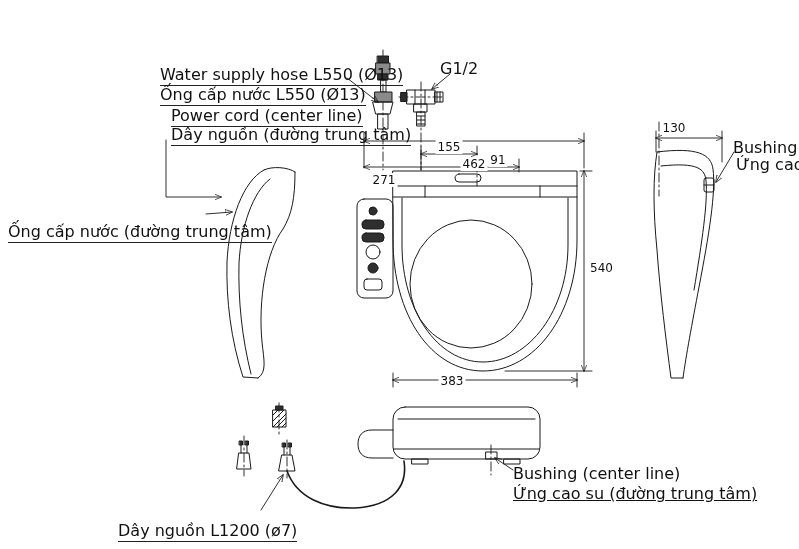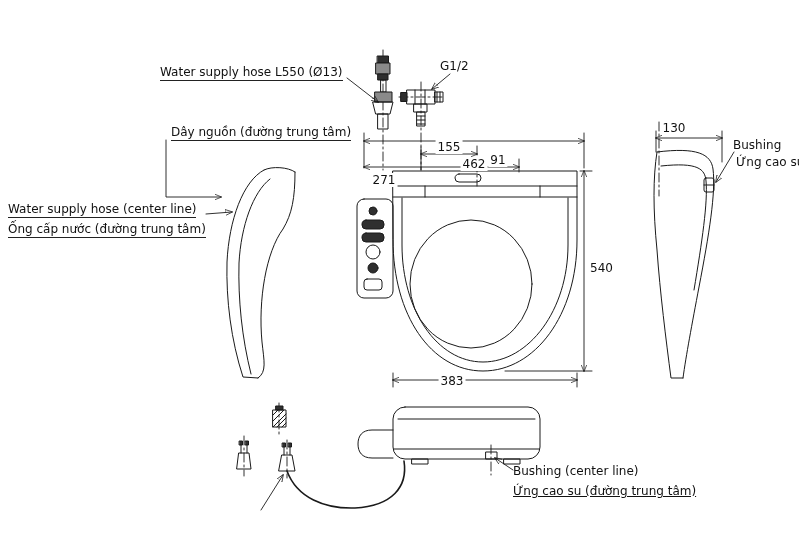--- a/index.html
+++ b/index.html
@@ -8,21 +8,21 @@
   .stage { position:relative; width:799px; height:549px; background:#fff; overflow:hidden; }
   svg.draw { position:absolute; left:0; top:0; }
   svg.draw path, svg.draw rect, svg.draw line, svg.draw ellipse, svg.draw circle, svg.draw polygon {
     stroke:#1a1a1a; stroke-width:1; fill:none; stroke-linecap:round; stroke-linejoin:round;
   }
   svg.draw .fill-dark { fill:#2f2f2f; stroke:#1a1a1a; }
   svg.draw .fill-grey { fill:#8a8a8a; stroke:#1a1a1a; }
   svg.draw .thin path { stroke-width:0.9; }
   svg.draw .cl { stroke-dasharray:9 3 2 3; stroke-width:0.9; }
   svg.draw .cord { stroke-width:1.6; }
-  .lbl { position:absolute; font-size:12px; line-height:1.1; white-space:nowrap; }
+  .lbl { position:absolute; font-size:16px; line-height:1.1; white-space:nowrap; }
   .lbl.u { border-bottom:1px solid #222; padding-bottom:1px; }
   .dim { position:absolute; font-size:12px; white-space:nowrap; background:#fff; padding:0 2px; }
   .dim.c { transform:translateX(-50%); }
 </style>
 </head>
 <body>
 
 <div class="stage">
 
   <svg class="draw" width="799" height="549" viewBox="0 0 799 549">
@@ -157,28 +157,30 @@
       <path d="M450,74 L432,89" marker-end="url(#arr)"></path>
       <path d="M166,140 L166,197 L221,197" marker-end="url(#arr)"></path>
       <path d="M206,214 L232,212" marker-end="url(#arr)"></path>
       <path d="M734,152 L716,182" marker-end="url(#arr)"></path>
       <path d="M513,470 L495,458" marker-end="url(#arr)"></path>
       <path d="M261,510 L283,475" marker-end="url(#arr)"></path>
     </g>
   </svg>
 
   <div class="lbl u" style="left:160px; top:66px;">Water supply hose L550 (Ø13)</div>
+  <div class="lbl u" style="left:160px; top:86px;">Ống cấp nước L550 (Ø13)</div>
   <div class="lbl" style="left:440px; top:60px;">G1/2</div>
+  <div class="lbl u" style="left:171px; top:107px;">Power cord (center line)</div>
   <div class="lbl u" style="left:171px; top:126px;">Dây nguồn (đường trung tâm)</div>
-  <div class="lbl u" style="left:8px;   top:203px;">Water supply hose (center line)</div>
   <div class="lbl u" style="left:8px;   top:223px;">Ống cấp nước (đường trung tâm)</div>
   <div class="lbl" style="left:733px; top:139px;">Bushing</div>
   <div class="lbl" style="left:736px; top:156px;">Ứng cao su</div>
   <div class="lbl" style="left:513px; top:465px;">Bushing (center line)</div>
   <div class="lbl" style="left:513px; top:485px;text-decoration:underline;">Ứng cao su (đường trung tâm)</div>
+  <div class="lbl u" style="left:118px; top:522px;">Dây nguồn L1200 (ø7)</div>
 
   <div class="dim c" style="left:474px; top:127px;margin-top:30px;">462</div>
   <div class="dim c" style="left:449px; top:140px;">155</div>
   <div class="dim c" style="left:384px; top:153px;margin-top:20px;">271</div>
   <div class="dim c" style="left:498px; top:153px;">91</div>
   <div class="dim" style="left:588px; top:261px;text-align:center;">540</div>
   <div class="dim c" style="left:452px; top:374px;">383</div>
   <div class="dim c" style="left:674px; top:121px;">130</div>
 
 </div>

